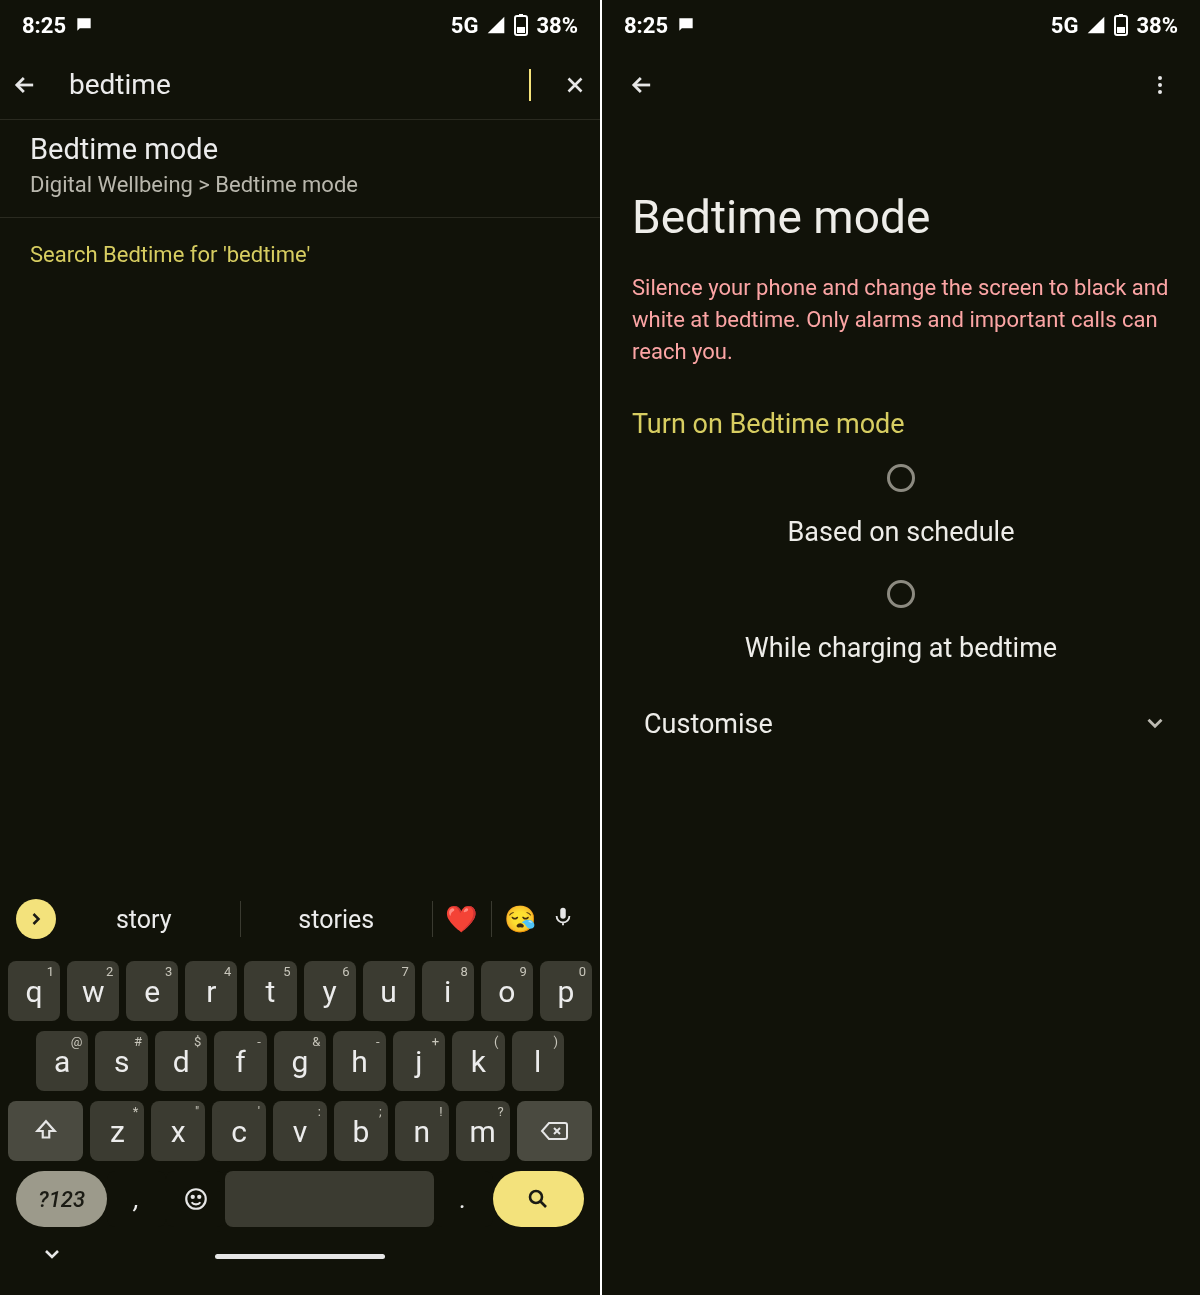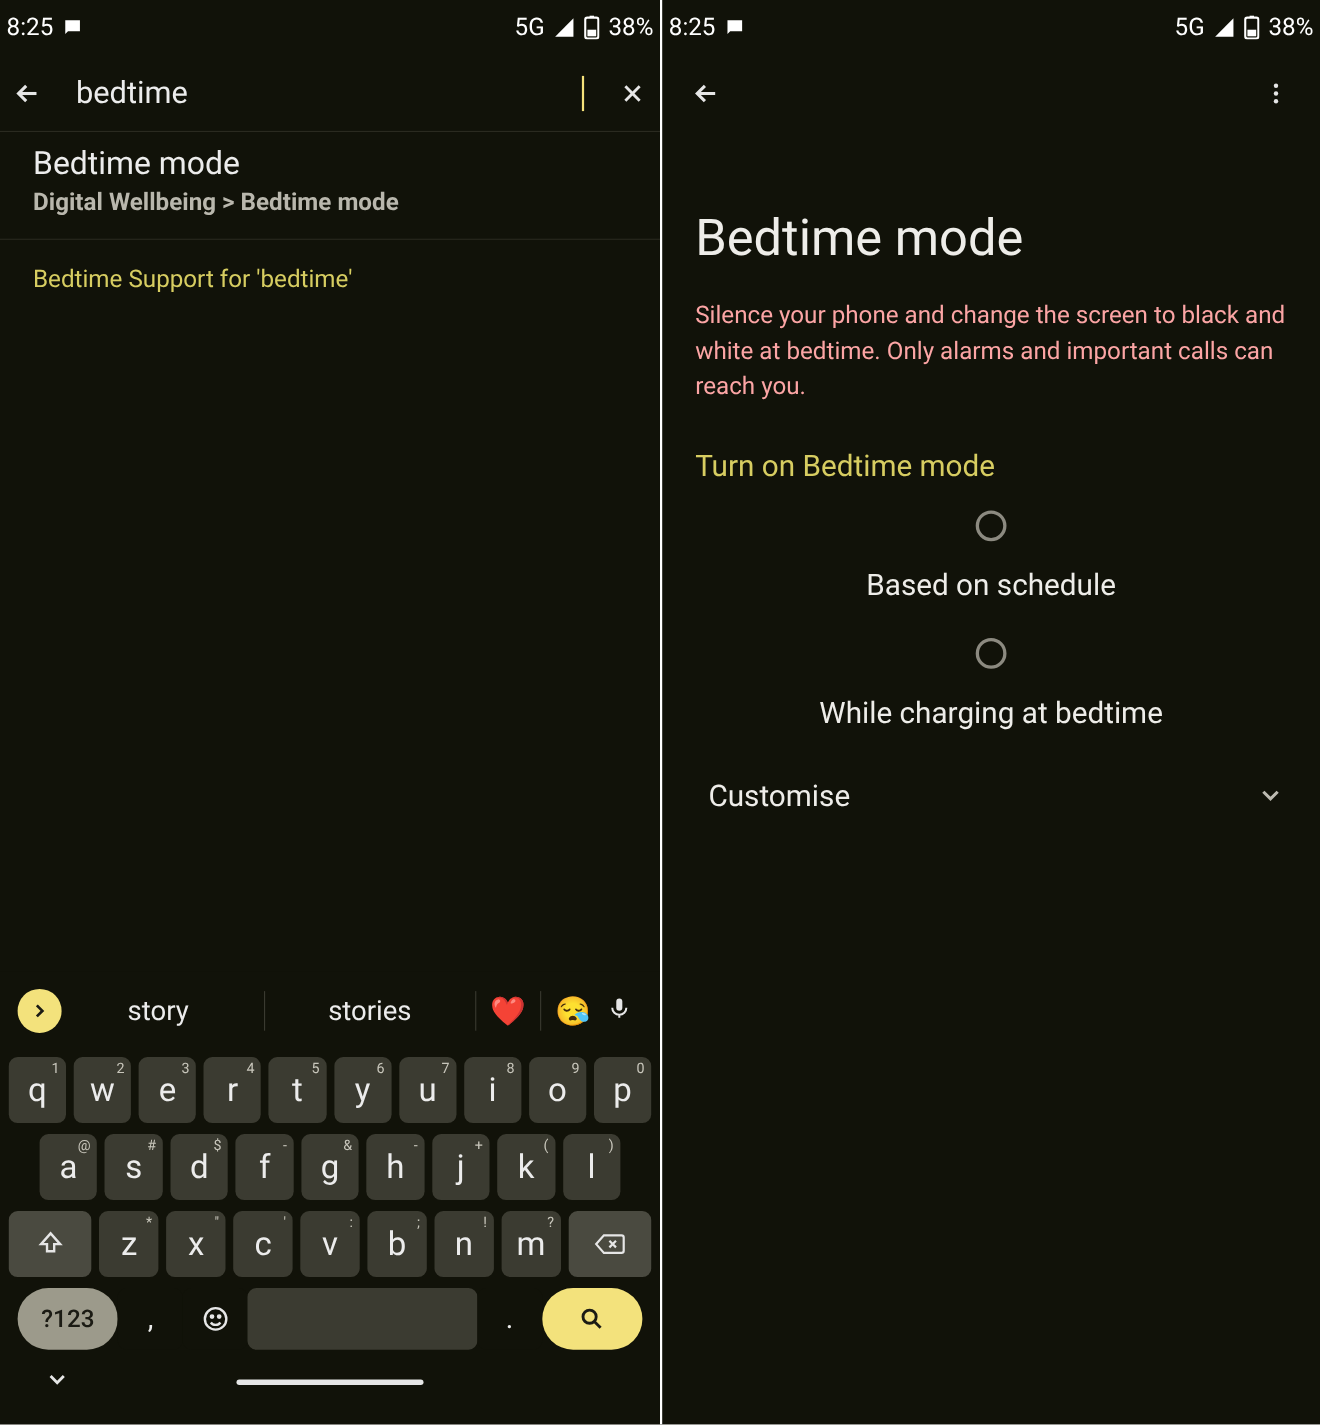--- a/index.html
+++ b/index.html
@@ -2,52 +2,52 @@
 <html><head>
 <meta charset="utf-8">
 <style>
   * { box-sizing: border-box; margin: 0; padding: 0; }
   html, body { width: 1200px; height: 1295px; background: #fff; font-family: Roboto, "Segoe UI", Arial, sans-serif; }
   .wrap { display: flex; width: 1200px; height: 1295px; }
   .phone { width: 600px; height: 1295px; background: #111209; color: #e6e6e6; position: relative; overflow: hidden; }
   .phone + .phone { border-left: 2px solid #fff; }
 
   
-  .status { height: 50px; display: flex; align-items: center; justify-content: space-between; padding: 0 6px; font-size: 22px; color: #fff; font-weight: 400; }
+  .status { height: 50px; display: flex; align-items: center; justify-content: space-between; padding: 0 22px; font-size: 22px; color: #fff; font-weight: 700; }
   .status .left, .status .right { display: flex; align-items: center; gap: 8px; }
   .status .icon { display: inline-flex; }
 
   
   .search-bar { height: 70px; display: flex; align-items: center; padding: 0 9px; gap: 28px; border-bottom: 1px solid #2a2a20; }
   .search-input { flex: 1; font-size: 28px; color: #ececec; background: transparent; border: none; outline: none; caret-color: #f5e27a; }
   .cursor { display: inline-block; width: 2px; height: 32px; background: #f5e27a; vertical-align: -4px; margin-left: 2px; }
   .arrow-back, .close-x, .kebab { width: 32px; height: 32px; display: inline-flex; align-items: center; justify-content: center; cursor: pointer; }
 
   .category { padding: 20px 30px 6px; font-size: 22px; color: #d7cd61; }
   .result { padding: 12px 30px 20px; border-bottom: 1px solid #2a2a20; cursor: pointer; }
   .result .title { font-size: 29px; color: #ececec; margin-bottom: 6px; }
-  .result .path { font-size: 22px; color: #b9b7ad; font-weight: bold; }
+  .result .path { font-size: 22px; color: #b9b7ad; }
   .support { padding: 24px 30px; font-size: 22px; color: #d7cd61; cursor: pointer; }
 
   
   .kb { position: absolute; left: 0; right: 0; bottom: 0; background: #111209; padding-bottom: 10px; }
   .kb-suggest { height: 72px; display: flex; align-items: center; padding: 0 16px; gap: 0; }
   .sg-arrow { width: 40px; height: 40px; border-radius: 50%; background: #f3e27c; display: flex; align-items: center; justify-content: center; cursor: pointer; }
   .sg-sep { width: 1px; height: 36px; background: #3a3a30; margin: 0 8px; }
   .sg-word { flex: 1; text-align: center; font-size: 25px; color: #ececec; cursor: pointer; }
   .sg-emoji { width: 42px; text-align: center; font-size: 26px; cursor: pointer; }
   .sg-mic { width: 42px; text-align: center; cursor: pointer; }
 
   .kb-rows { padding: 6px 8px 0; }
   .kb-row { display: flex; gap: 7px; margin-bottom: 10px; justify-content: center; }
   .key { position: relative; flex: 1; height: 60px; background: #3b3b31; border-radius: 8px; display: flex; align-items: center; justify-content: center; font-size: 30px; color: #ececec; cursor: pointer; user-select: none; }
   .key .sup { position: absolute; top: 3px; right: 6px; font-size: 13px; color: #c8c6bb; }
   .row2 { padding: 0 28px; }
   .key-shift, .key-del { flex: 1.4; background: #4a4a40; }
-  .bottom-row { display: flex; gap: 0; padding: 0 8px; }
+  .bottom-row { display: flex; gap: 0; padding: 0 8px; font-style: italic; }
   .key-sym { flex: 1.4; height: 56px; background: #9c9a8b; color: #1b1b14; border-radius: 28px; display: flex; align-items: center; justify-content: center; font-size: 22px; font-weight: 500; cursor: pointer; }
   .key-comma, .key-emoji, .key-dot { flex: 0.9; height: 56px; background: #111209; border-radius: 8px; display: flex; align-items: center; justify-content: center; font-size: 26px; color: #ececec; cursor: pointer; }
   .key-space { flex: 3.2; height: 56px; background: #3b3b31; border-radius: 8px; cursor: pointer; }
   .key-search { flex: 1.4; height: 56px; background: #f3e27c; border-radius: 28px; display: flex; align-items: center; justify-content: center; cursor: pointer; }
 
   .nav { height: 58px; display: flex; align-items: center; justify-content: space-between; padding: 0 40px; }
   .nav-chevron { width: 28px; height: 28px; cursor: pointer; }
   .nav-pill { width: 170px; height: 5px; background: #e6e6e6; border-radius: 3px; margin: 0 auto; }
 
   
@@ -112,21 +112,21 @@
         <svg width="26" height="26" viewBox="0 0 24 24" fill="none" stroke="#e6e6e6" stroke-width="2.4">
             <path d="M6 6l12 12M18 6L6 18"></path>
           </svg>
       </span>
     </div>
 
     <div class="result">
       <div class="title">Bedtime mode</div>
       <div class="path">Digital Wellbeing &gt; Bedtime mode</div>
     </div>
-    <div class="support">Bedtime Support for 'bedtime'</div>
+    <div class="support">Search Bedtime for 'bedtime'</div>
 
     <div class="kb">
       <div class="kb-suggest">
         <div class="sg-arrow">
           <svg width="20" height="20" viewBox="0 0 24 24" fill="none" stroke="#1b1b14" stroke-width="3">
               <path d="M9 6l6 6-6 6"></path>
             </svg>
         </div>
         <div class="sg-word">story</div>
         <div class="sg-sep"></div>

